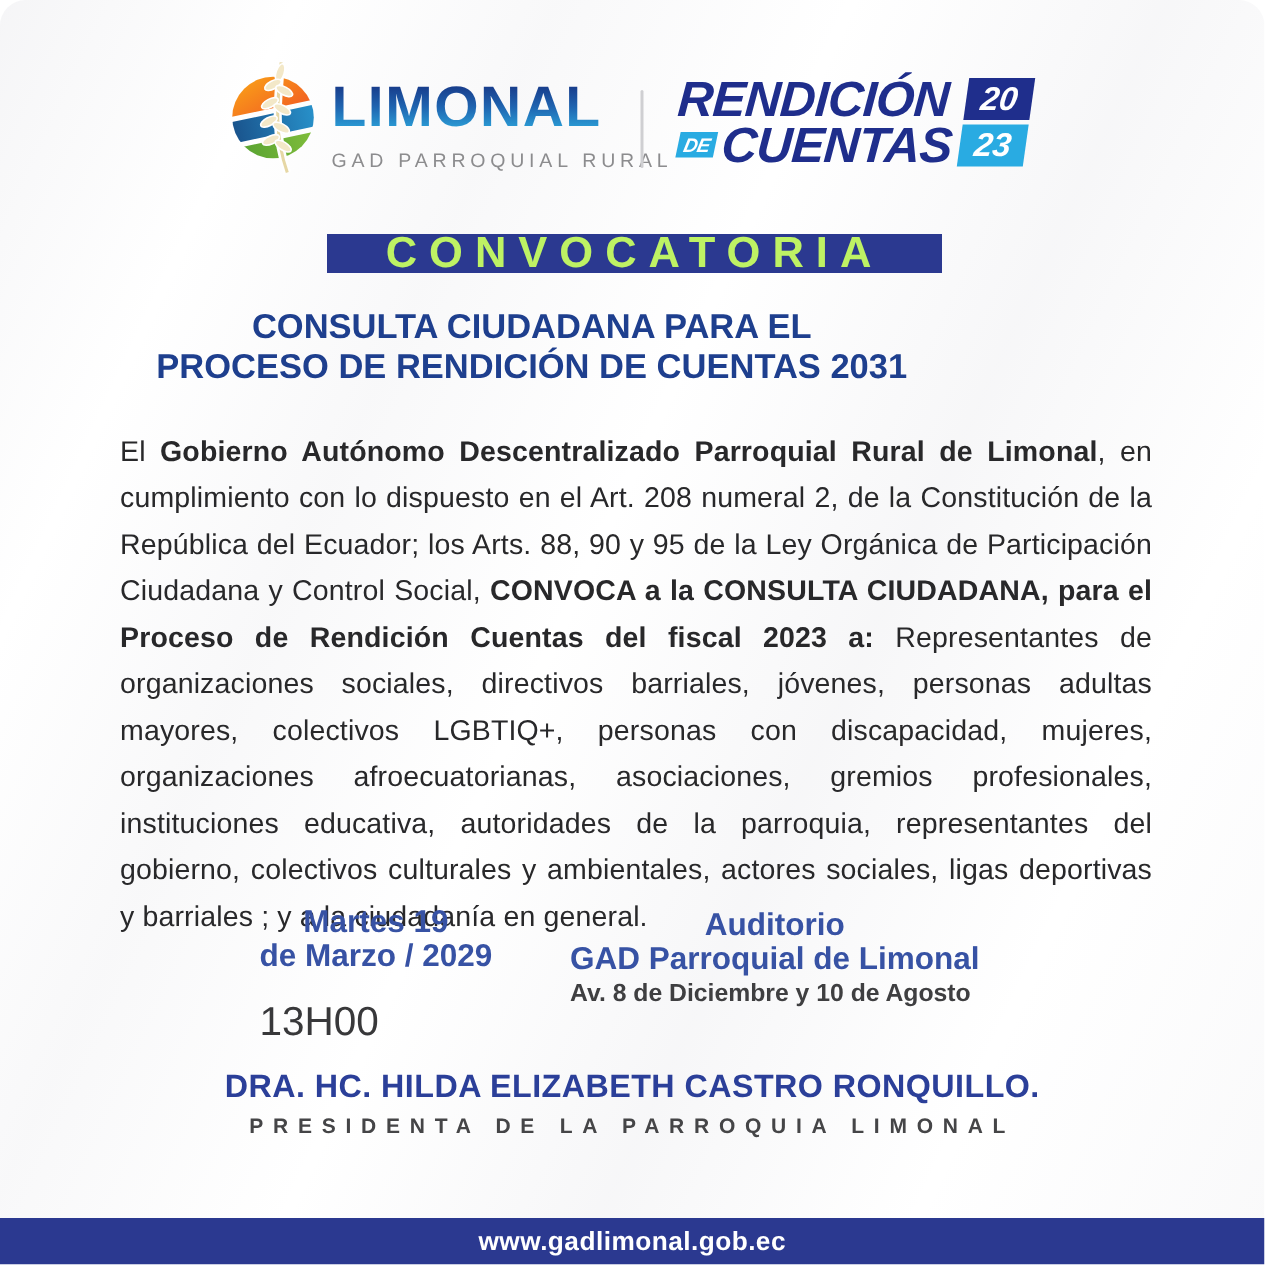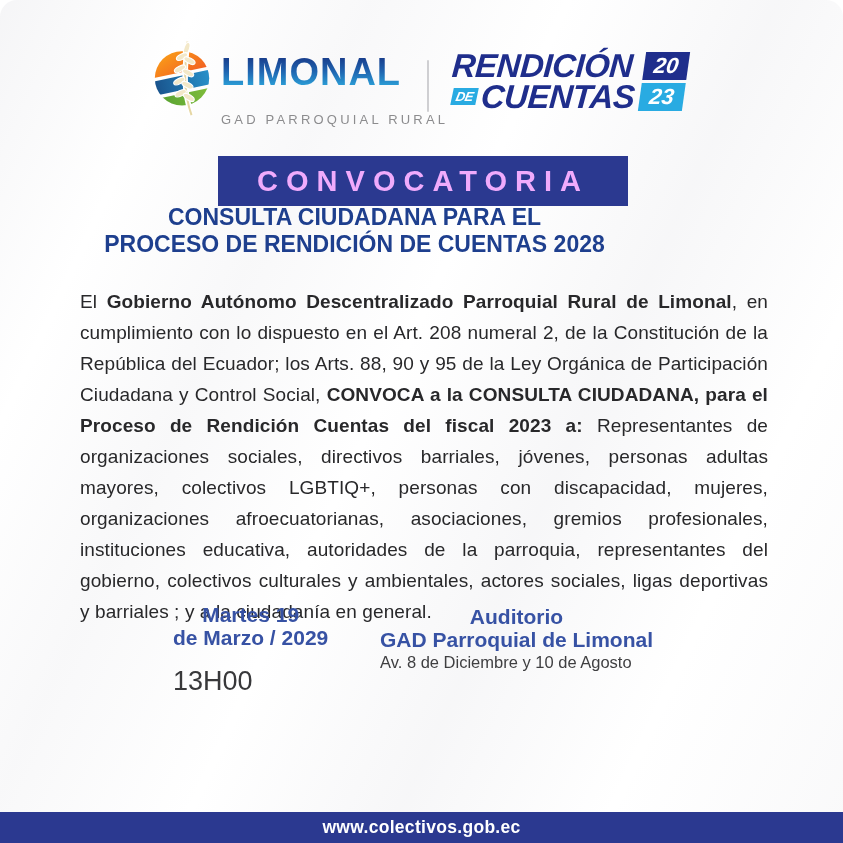--- a/index.html
+++ b/index.html
@@ -23,21 +23,21 @@
   
   .emblem{position:absolute;left:148px;top:38px;}
   .limonal-text{position:absolute;left:221px;top:53px;width:190px;}
   .wordmark{
     font-size:38px;font-weight:700;letter-spacing:1px;line-height:1;
     background:linear-gradient(180deg,#16307f 0%,#1f64b0 48%,#2fb3e4 100%);
     -webkit-background-clip:text;background-clip:text;
     -webkit-text-fill-color:transparent;color:transparent;
   }
   .tagline{
-    margin-top:21px;font-size:13px;font-weight:500;letter-spacing:3.2px;
+    margin-top:8px;font-size:13px;font-weight:500;letter-spacing:3.2px;
     color:#8c8c8e;white-space:nowrap;
   }
   .logo-divider{
     position:absolute;left:427px;top:60px;width:2px;height:52px;
     background:#cfcfd2;border-radius:1px;
   }
   .rlogo{
     position:absolute;left:452px;top:50px;display:flex;align-items:center;gap:7px;
   }
   .rl-left{display:flex;flex-direction:column;align-items:flex-start;}
@@ -53,42 +53,42 @@
   }
   .rl-years{display:flex;flex-direction:column;gap:3px;transform:skewX(-8deg);}
   .year-box{
     width:44px;height:28px;display:flex;align-items:center;justify-content:center;
     color:#fff;font-size:22px;font-weight:900;font-style:italic;line-height:1;
   }
   .year-top{background:#1f2e8c;}
   .year-bottom{background:#29abe2;}
   
   .banner{
-    position:absolute;left:218px;top:156px;width:410px;height:50px;
-    background:#2b3990;color:#f0abfc;
+    position:absolute;left:218px;top:156px;width:410px;height:26px;
+    background:#2b3990;color:#bef264;
     font-size:29px;font-weight:800;letter-spacing:8px;
     display:flex;align-items:center;justify-content:center;
   }
   .subtitle{
     position:absolute;left:0;top:204px;width:709px;text-align:center;
     color:#1e3f8e;font-size:23px;font-weight:700;line-height:1.18;
   }
   
   .body-text{
     position:absolute;left:80px;top:286px;width:688px;margin:0;
     font-size:19px;line-height:31px;color:#28282a;text-align:justify;
     letter-spacing:0.1px;
   }
   .body-text .b{font-weight:700;}
   
   .event-date{position:absolute;left:173px;top:604px;}
   .event-venue{position:absolute;left:380px;top:606px;}
   .blue-line{color:#3752a4;font-size:21px;font-weight:700;line-height:22.5px;white-space:nowrap;text-align:center;}
   .event-time{color:#38383a;font-size:27px;font-weight:400;line-height:1;margin-top:19px;}
-  .venue-address{color:#3f3f41;font-size:16.5px;font-weight:400;line-height:1.1;margin-top:2px;white-space:nowrap;}
+  .venue-address{color:#3f3f41;font-size:16.5px;font-weight:700;line-height:1.1;margin-top:2px;white-space:nowrap;}
   
   .signature{position:absolute;left:0;top:712px;width:843px;text-align:center;}
   .sig-name{color:#2b3f99;font-size:21.5px;font-weight:800;letter-spacing:0.3px;}
   .sig-title{color:#454547;font-size:14px;font-weight:700;letter-spacing:6.5px;margin-top:5px;}
   
   .footer-bar{
     position:absolute;left:0;bottom:0;width:843px;height:31px;
     background:#2b3990;display:flex;align-items:center;justify-content:center;
   }
   .footer-url{color:#ffffff;font-size:17.5px;font-weight:600;letter-spacing:0.3px;}
@@ -158,35 +158,39 @@
     <div class="rl-years">
       <div class="year-box year-top">20</div>
       <div class="year-box year-bottom">23</div>
     </div>
   </div>
 
   <div class="banner">CONVOCATORIA</div>
 
   <div class="subtitle">
     <div>CONSULTA CIUDADANA PARA EL</div>
-    <div>PROCESO DE RENDICIÓN DE CUENTAS 2028</div>
+    <div>PROCESO DE RENDICIÓN DE CUENTAS 2031</div>
   </div>
 
   <p class="body-text"><span>El </span><span class="b">Gobierno Autónomo Descentralizado Parroquial Rural de Limonal</span><span>, en cumplimiento con lo dispuesto en el Art. 208 numeral 2, de la Constitución de la República del Ecuador; los Arts. 88, 90 y 95 de la Ley Orgánica de Participación Ciudadana y Control Social, </span><span class="b">CONVOCA a la CONSULTA CIUDADANA, para el Proceso de Rendición Cuentas del fiscal 2023 a:</span><span> Representantes de organizaciones sociales, directivos barriales, jóvenes, personas adultas mayores, colectivos LGBTIQ+, personas con discapacidad, mujeres, organizaciones afroecuatorianas, asociaciones, gremios profesionales, instituciones educativa, autoridades de la parroquia, representantes del gobierno, colectivos culturales y ambientales, actores sociales, ligas deportivas y barriales ; y a la ciudadanía en general.</span></p>
 
   <div class="event-date">
     <div class="blue-line">Martes 19</div>
     <div class="blue-line">de Marzo / 2029</div>
     <div class="event-time">13H00</div>
   </div>
 
   <div class="event-venue">
     <div class="blue-line">Auditorio</div>
     <div class="blue-line">GAD Parroquial de Limonal</div>
     <div class="venue-address">Av. 8 de Diciembre y 10 de Agosto</div>
   </div>
 
+  <div class="signature">
+    <div class="sig-name">DRA. HC. HILDA ELIZABETH CASTRO RONQUILLO.</div>
+    <div class="sig-title">PRESIDENTA DE LA PARROQUIA LIMONAL</div>
+  </div>
 
   <div class="footer-bar">
-    <span class="footer-url">www.colectivos.gob.ec</span>
+    <span class="footer-url">www.gadlimonal.gob.ec</span>
   </div>
 
 </div>
 
 </body></html>

